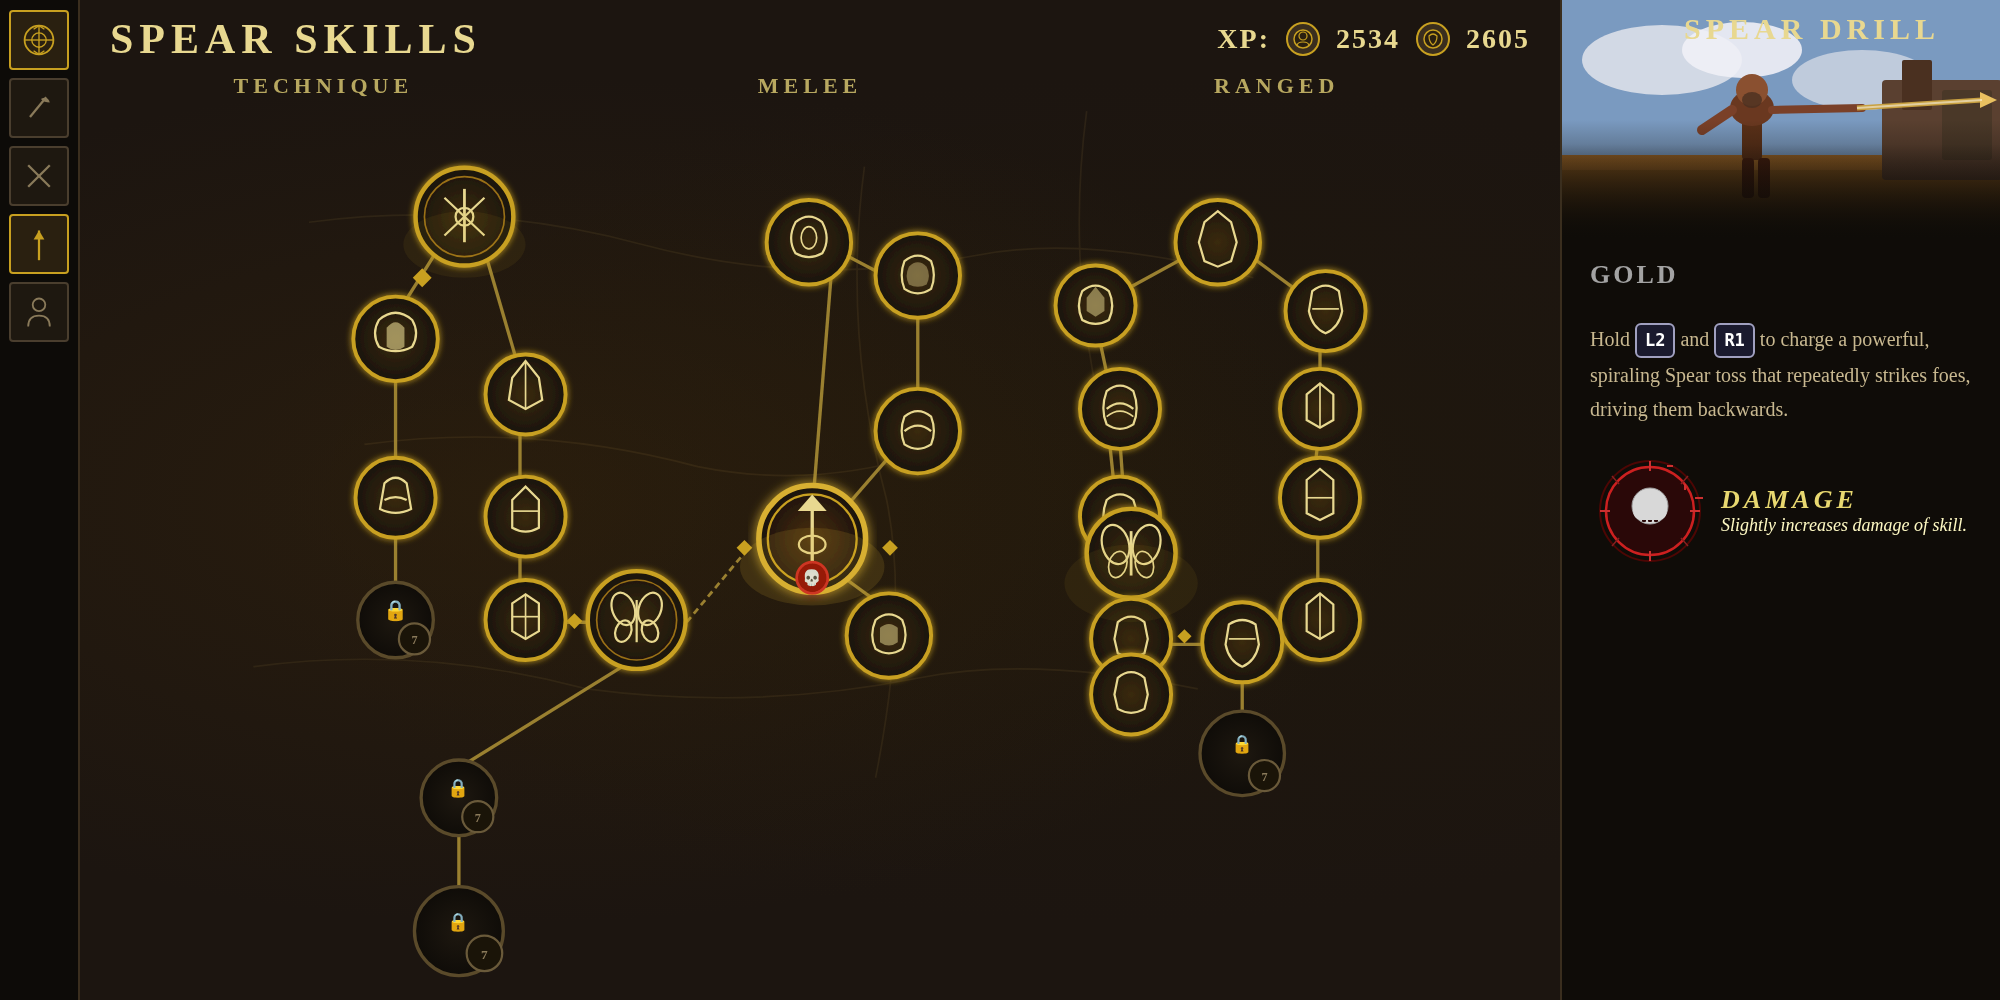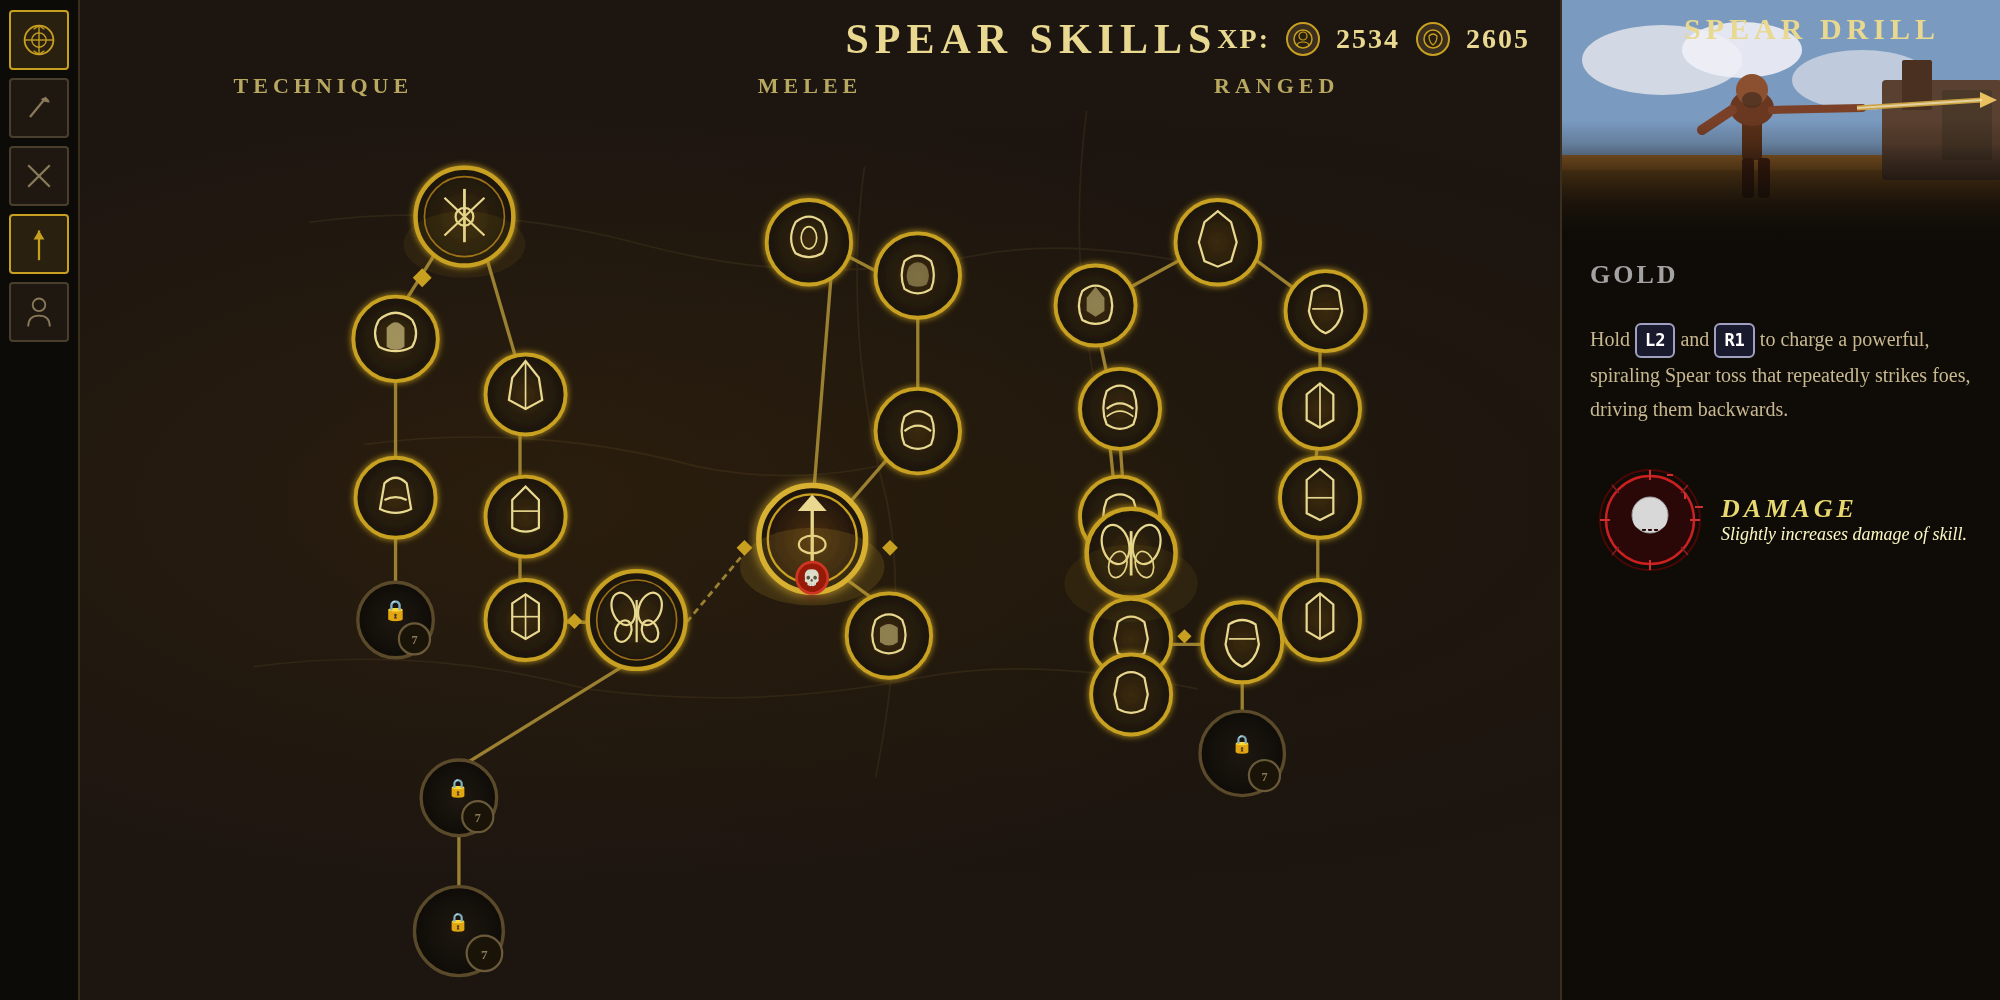--- a/index.html
+++ b/index.html
@@ -63,21 +63,21 @@
       position: absolute;
       top: 0; left: 0; right: 0; bottom: 0;
       background:
         radial-gradient(ellipse at 30% 50%, rgba(60,40,10,0.4) 0%, transparent 60%),
         radial-gradient(ellipse at 70% 50%, rgba(40,30,5,0.3) 0%, transparent 60%);
     }
 
     .header-row {
       display: flex;
       align-items: center;
-      justify-content: flex-end;
+      justify-content: space-between;
       padding: 15px 30px 5px 30px;
       position: relative;
       z-index: 10;
     }
 
     .page-title {
       font-size: 42px;
       font-weight: bold;
       color: #e8d890;
       letter-spacing: 6px;
@@ -159,21 +159,21 @@
       font-weight: bold;
       color: #a3a3a3;
       letter-spacing: 3px;
       margin-bottom: 32px;
     }
 
     .skill-description {
       font-size: 20px;
       color: #c8b890;
       line-height: 1.7;
-      margin-bottom: 29px;
+      margin-bottom: 20px;
     }
 
     .button-badge {
       display: inline-block;
       background: #1a1a2e;
       border: 2px solid #a0a0c0;
       border-radius: 6px;
       padding: 1px 8px;
       font-size: 17px;
       font-weight: bold;

